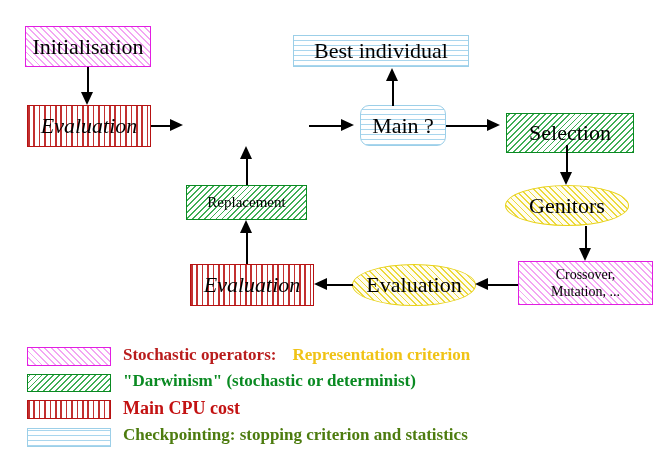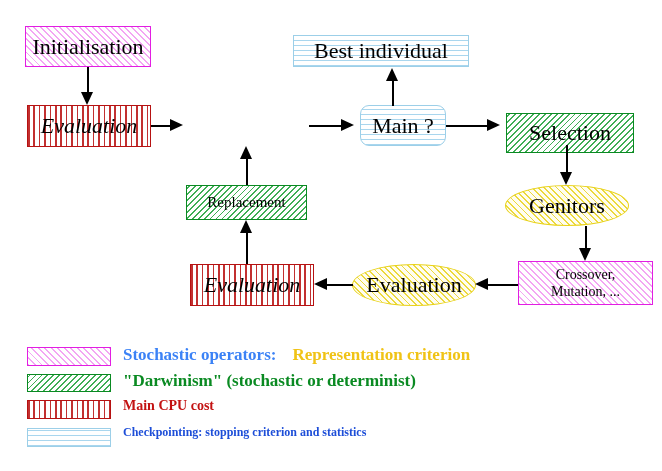--- a/index.html
+++ b/index.html
@@ -197,25 +197,25 @@
   <div class="arrow-head head-left" style="left:314px; top:278px;"></div>
 
   <div class="arrow-line arrow-v" style="left:246px; top:232px; height:32px;"></div>
   <div class="arrow-head head-up" style="left:240px; top:220px;"></div>
 
   <div class="arrow-line arrow-v" style="left:246px; top:158px; height:27px;"></div>
   <div class="arrow-head head-up" style="left:240px; top:146px;"></div>
 
   <div class="legend-swatch fill-magenta" style="left:27px; top:347px; width:84px; height:19px;"></div>
   <div class="legend-text" style="left:123px; top:345px; font-size:17px;">
-    <span class="lt-b" style="color:#3b82f6;">Stochastic operators:</span><span style="display:inline-block;width:16px;"></span><span class="lt-b" style="color:#f0c316;">Representation criterion</span>
+    <span class="lt-b" style="color:#b91c1c;">Stochastic operators:</span><span style="display:inline-block;width:16px;"></span><span class="lt-b" style="color:#f0c316;">Representation criterion</span>
   </div>
 
   <div class="legend-swatch fill-green" style="left:27px; top:374px; width:84px; height:18px;"></div>
   <div class="legend-text" style="left:123px; top:371px; font-size:17px; color:#0a8a22;">"Darwinism" (stochastic or determinist)</div>
 
   <div class="legend-swatch fill-red" style="left:27px; top:400px; width:84px; height:19px;"></div>
-  <div class="legend-text" style="left:123px; top:398px; font-size:14px; color:#c31212;">Main CPU cost</div>
+  <div class="legend-text" style="left:123px; top:398px; font-size:18px; color:#c31212;">Main CPU cost</div>
 
   <div class="legend-swatch fill-blue" style="left:27px; top:428px; width:84px; height:19px;"></div>
-  <div class="legend-text" style="left:123px; top:425px; font-size:12px; color:#1d4ed8;">Checkpointing: stopping criterion and statistics</div>
+  <div class="legend-text" style="left:123px; top:425px; font-size:17px; color:#4d7c0f;">Checkpointing: stopping criterion and statistics</div>
 
 </div>
 
 </body></html>

